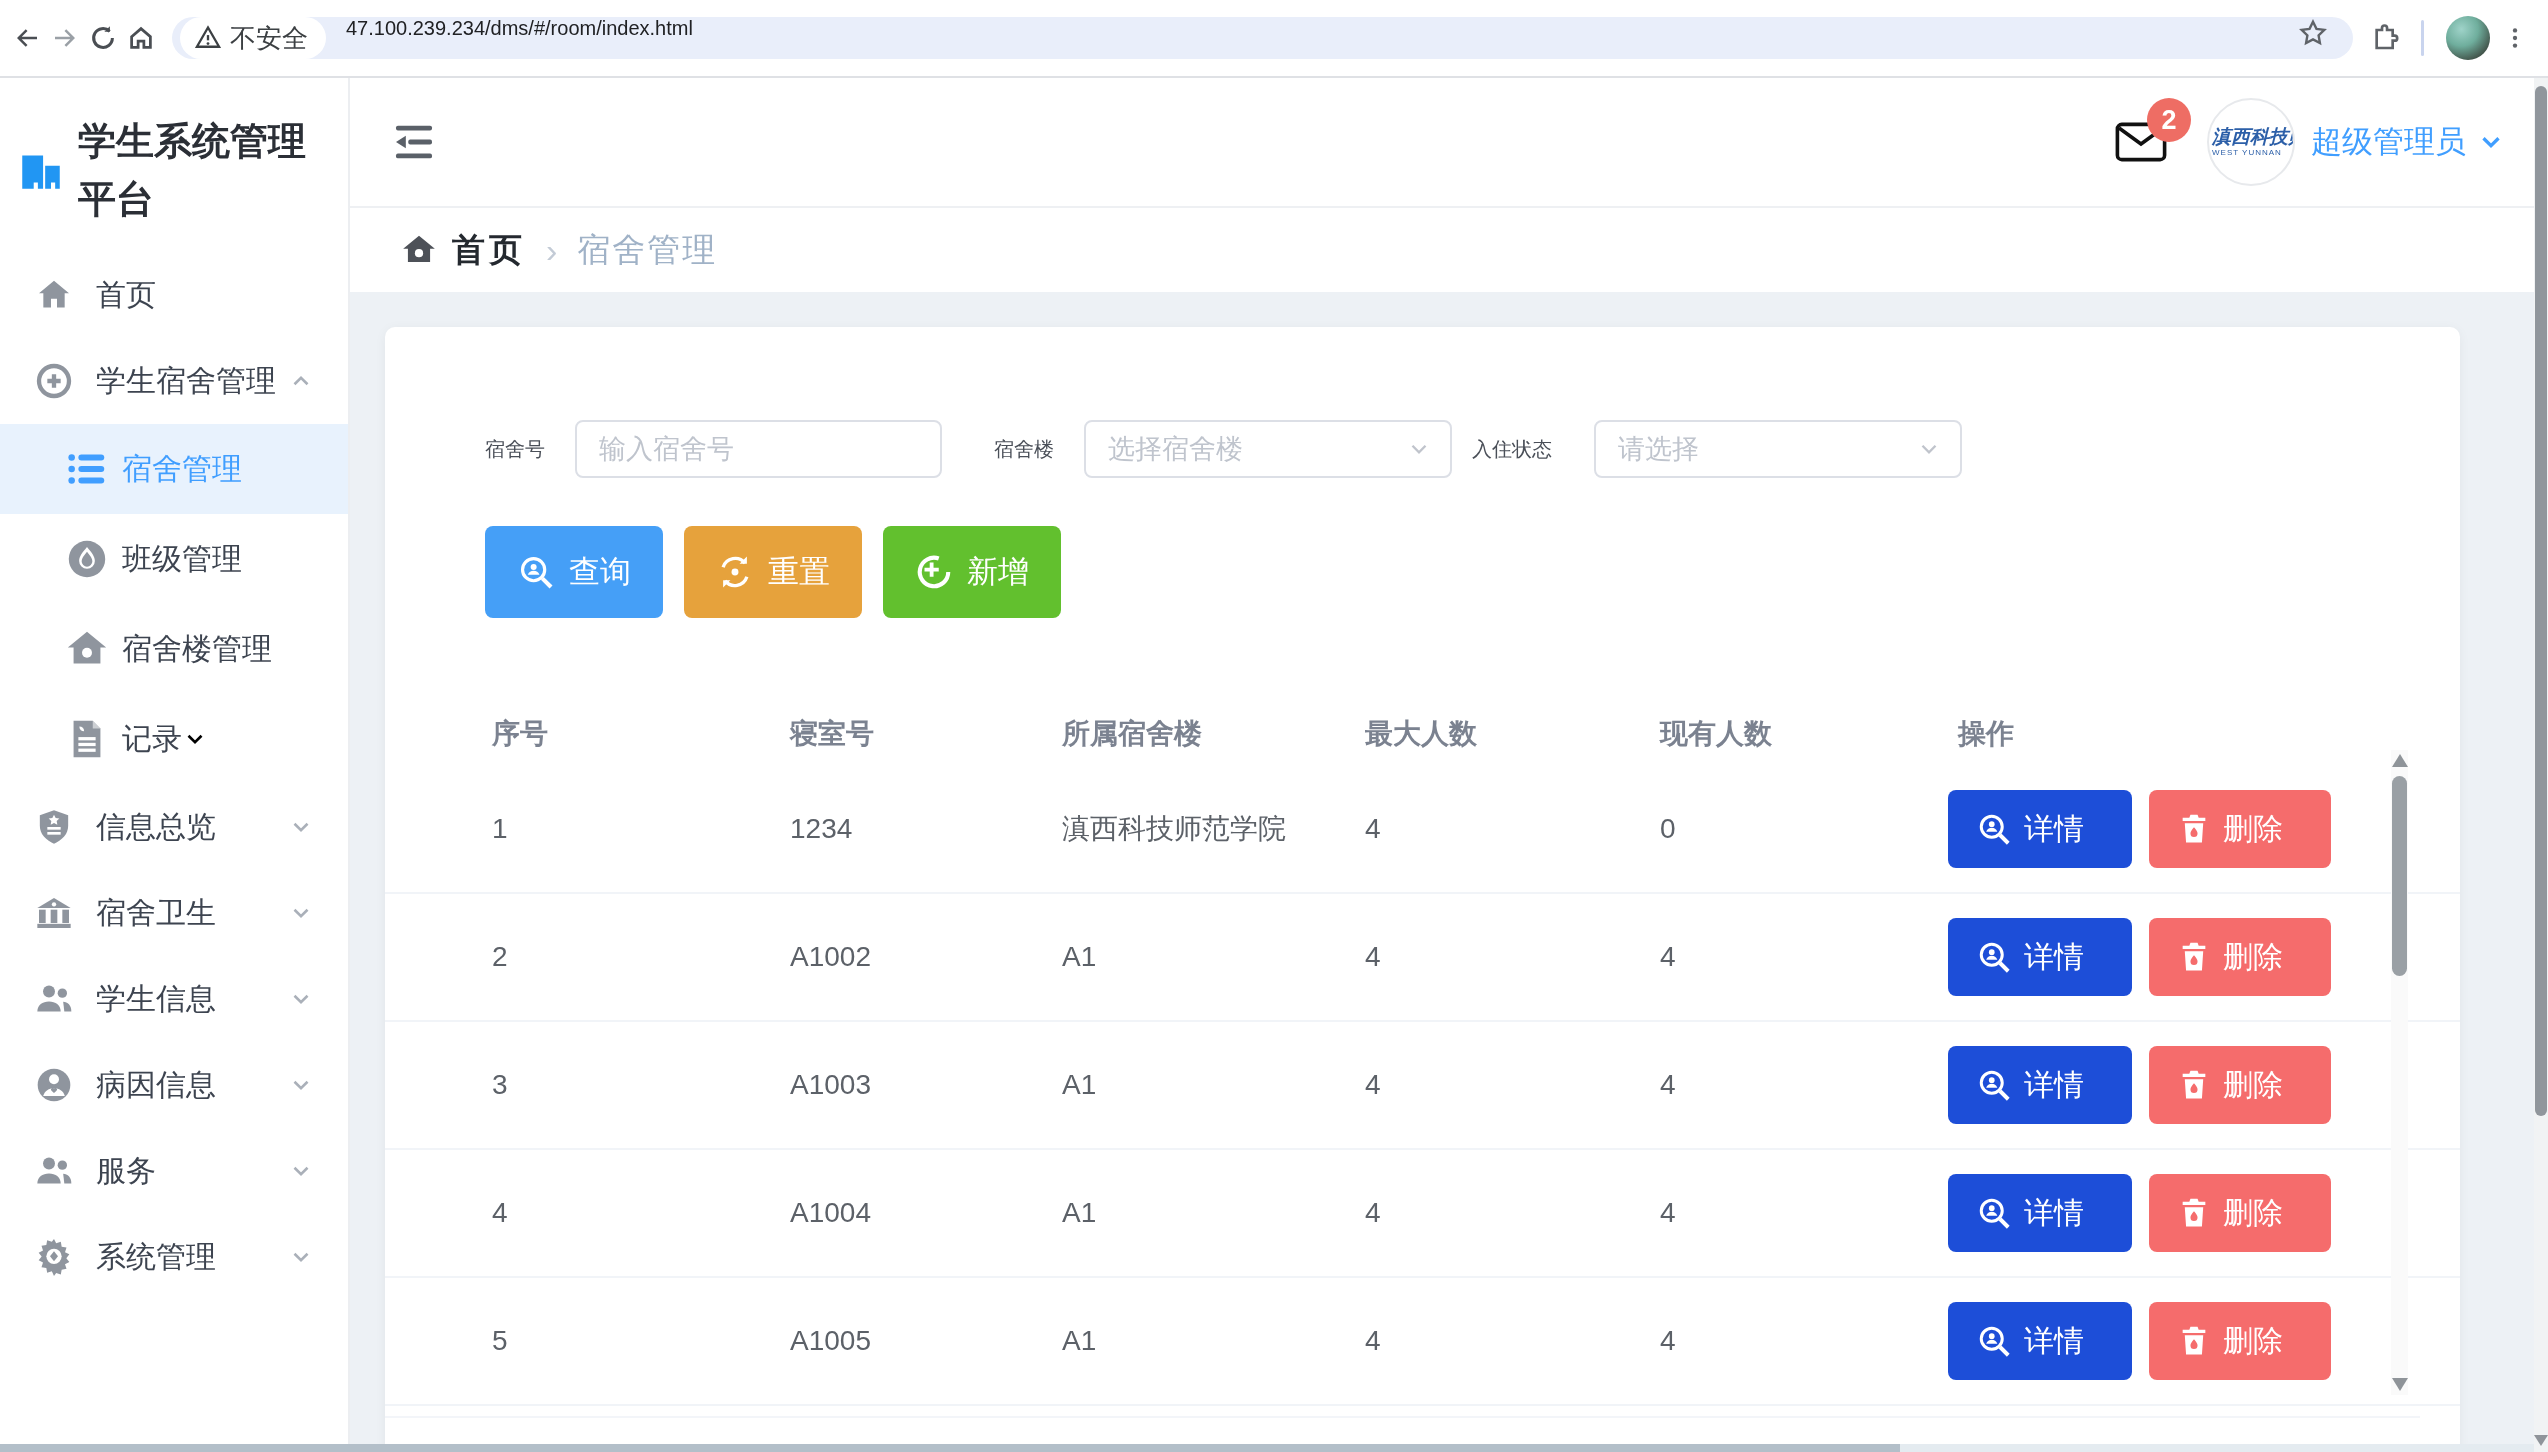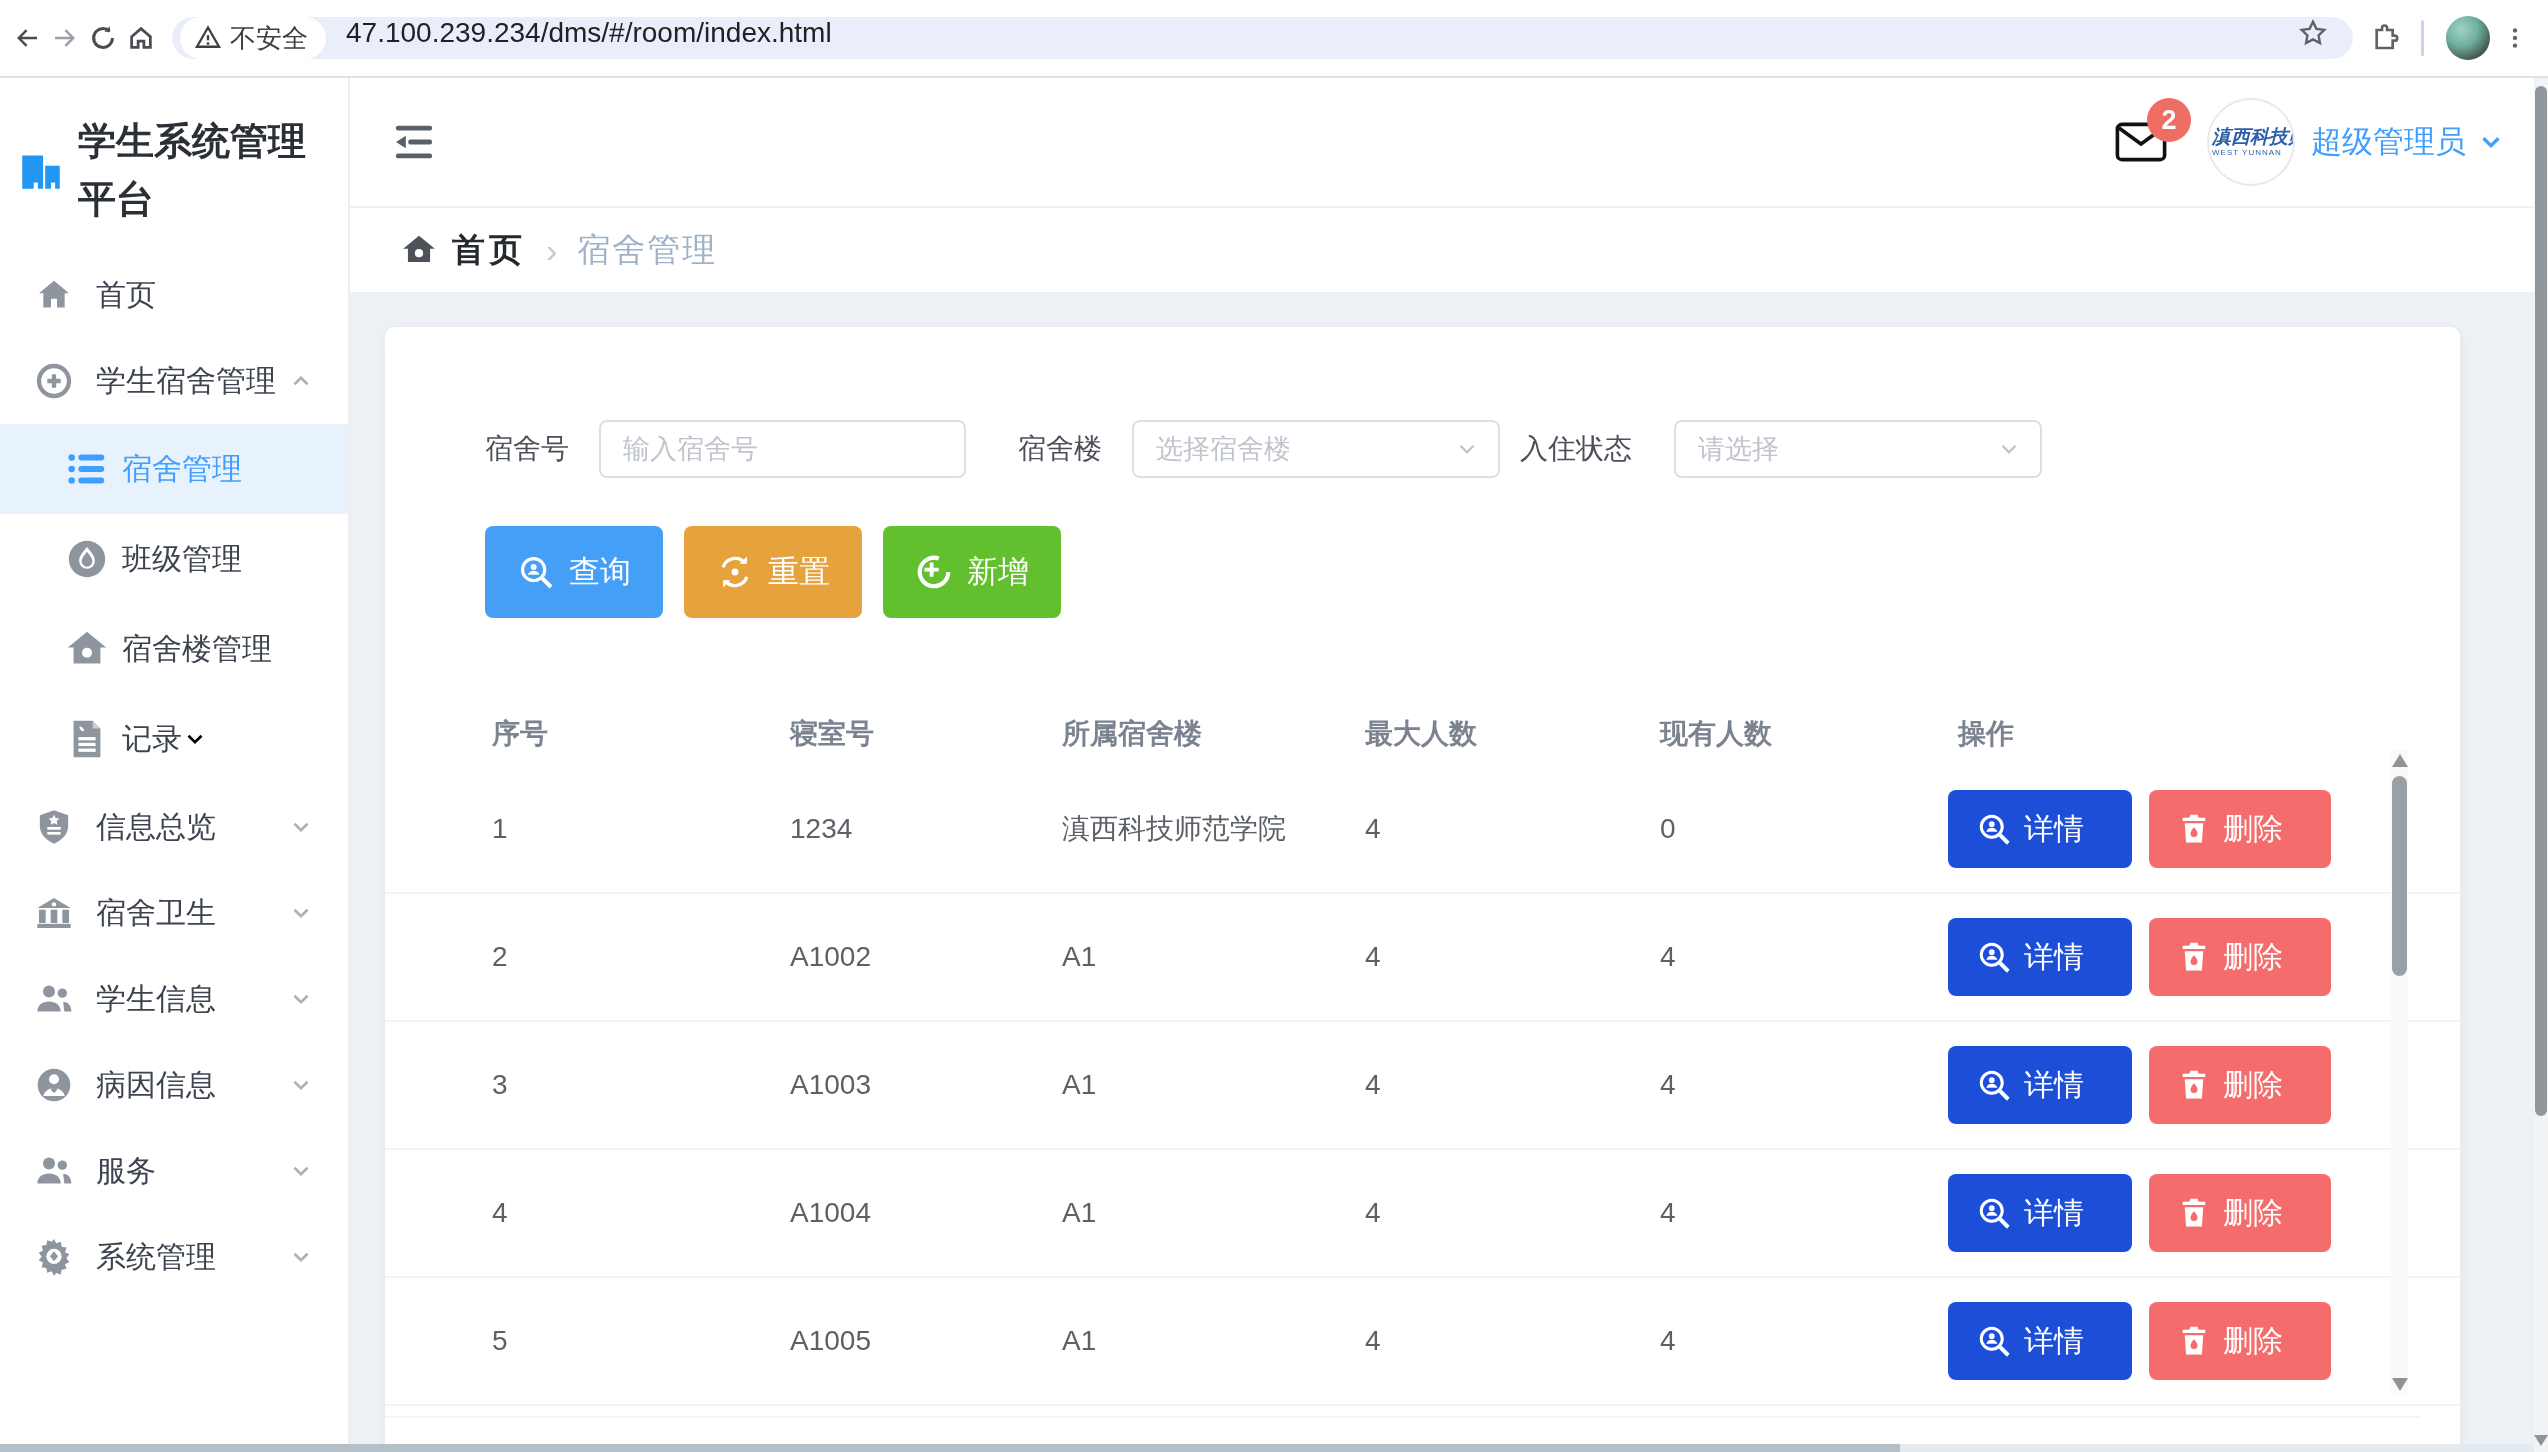--- a/index.html
+++ b/index.html
@@ -7,21 +7,21 @@
     font-family:"Liberation Sans","DejaVu Sans",sans-serif;background:#fff;}
 
   
   .toolbar{position:absolute;left:0;top:0;width:2548px;height:78px;background:#fff;
     border-bottom:2px solid #dfe1e5;display:flex;align-items:center;padding:0 14px 0 8px;box-sizing:border-box;}
   .tb-ic{width:32px;height:32px;margin:0 3px;flex:0 0 auto;display:flex;align-items:center;justify-content:center;}
   .url-pill{flex:1;height:42px;background:#e9eefa;border-radius:27px;margin:0 14px 0 12px;
     display:flex;align-items:flex-start;padding:0 14px 0 8px;box-sizing:border-box;min-width:0;}
   .sec-chip{display:flex;align-items:center;background:#fff;border-radius:22px;height:42px;padding:0 18px 0 14px;}
   .sec-chip span{font-size:26px;color:#3c4043;margin-left:8px;}
-  .url-text{font-size:28px;color:#202124;margin-left:20px;white-space:nowrap;overflow:hidden;flex:1;}
+  .url-text{font-size:20px;color:#202124;margin-left:20px;white-space:nowrap;overflow:hidden;flex:1;}
   .pill-star{margin-left:auto;margin-right:10px;}
   .tb-divider{width:3px;height:36px;background:#c9d4ee;border-radius:2px;margin:0 16px;}
   .profile-pic{width:44px;height:44px;border-radius:50%;
     background:radial-gradient(circle at 35% 30%,#9fd3c9 0%,#6fae9d 40%,#44584e 75%,#2c3a33 100%);margin:0 6px;}
 
   
   .app-row{position:absolute;left:0;top:78px;width:2534px;height:1374px;display:flex;overflow:hidden;}
   .sidebar{width:350px;flex:0 0 350px;background:#fff;border-right:2px solid #eceef1;box-sizing:border-box;overflow:hidden;}
   .main{flex:1;display:flex;flex-direction:column;min-width:0;background:#fff;}
 
@@ -65,21 +65,21 @@
   .crumb-home-ic{width:38px;height:38px;color:#4d5158;}
   .crumb-home{font-size:33px;font-weight:700;color:#24292f;margin-left:14px;letter-spacing:4px;}
   .crumb-sep{font-size:34px;color:#c3cbd6;margin:0 20px;}
   .crumb-cur{font-size:33px;color:#a0b2c7;letter-spacing:2px;}
 
   
   .content{flex:1;background:#edf1f5;overflow:hidden;padding:35px 0 0 35px;box-sizing:border-box;}
   .card{width:2075px;height:1300px;background:#fff;border-radius:10px;box-shadow:0 2px 12px rgba(0,0,0,.05);position:relative;}
 
   .filters{display:flex;align-items:center;padding:93px 0 0 100px;}
-  .f-label{font-size:28px;color:#4a4f58;margin-right:30px;white-space:nowrap;}
+  .f-label{font-size:20px;color:#4a4f58;margin-right:30px;white-space:nowrap;}
   .f-input{width:367px;height:58px;border:2px solid #dcdfe6;border-radius:8px;box-sizing:border-box;
     font-size:27px;color:#333;padding:0 22px;outline:none;background:#fff;font-family:inherit;}
   .f-input::placeholder{color:#bfc4cd;}
   .f-select{width:368px;height:58px;border:2px solid #dcdfe6;border-radius:8px;box-sizing:border-box;
     display:flex;align-items:center;padding:0 18px 0 22px;background:#fff;cursor:pointer;}
   .f-select .ph{font-size:27px;color:#bfc4cd;flex:1;}
   .f-select .dchev{color:#c0c4cc;}
   .g2{margin-left:52px;}.g3{margin-left:20px;}
 
   .btns{display:flex;gap:21px;padding:48px 0 0 100px;}

